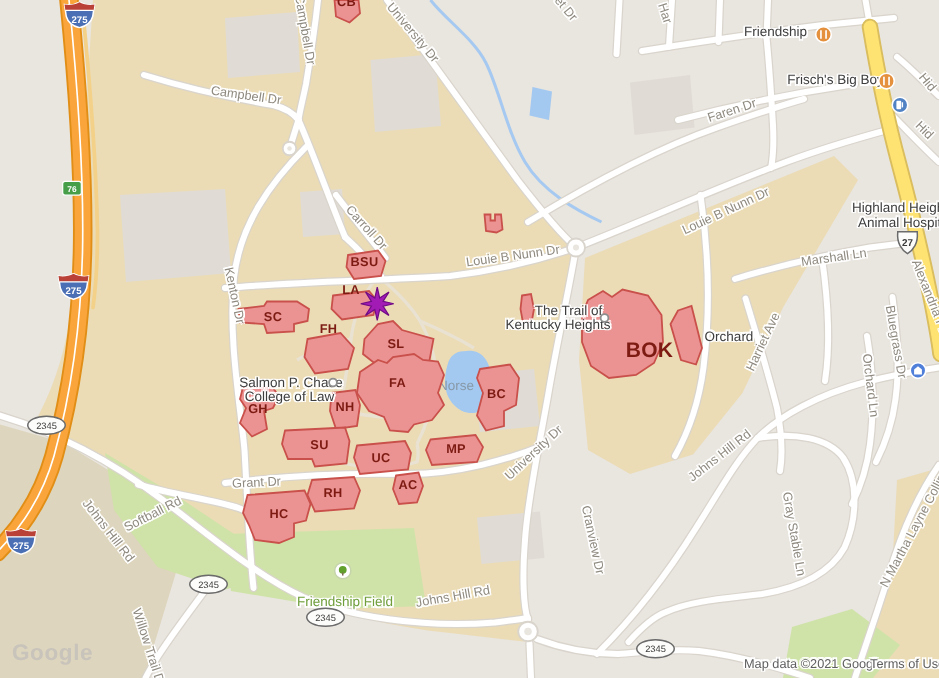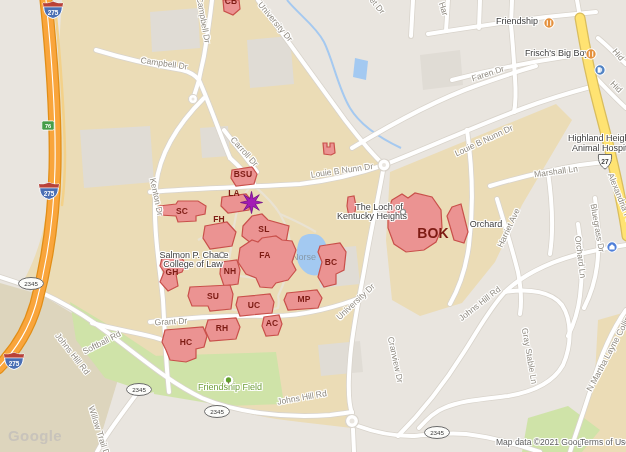--- a/index.html
+++ b/index.html
@@ -278,25 +278,25 @@
     <div class="lbl rd halo" style="left:99px;top:432px;transform:translate(-50%,-50%) rotate(72deg)">Willow Trail Dr</div>
     <div class="lbl rd halo" style="left:529px;top:356px;transform:translate(-50%,-50%) rotate(80deg)">Gray Stable Ln</div>
     <div class="lbl rd halo" style="left:610px;top:352px;transform:translate(-50%,-50%) rotate(-62deg)">N Martha Layne Collins</div>
   </div>
 
   <div style="z-index:3;position:absolute;left:0;top:0">
     <div class="lbl poi halo" style="left:517px;top:22px;transform:translate(-50%,-50%)">Friendship</div>
     <div class="lbl poi halo" style="left:557px;top:54px;transform:translate(-50%,-50%)">Frisch's Big Boy</div>
     <div class="lbl poi halo" style="left:568px;top:139px;transform:translate(0,-50%)">Highland Heights</div>
     <div class="lbl poi halo" style="left:572px;top:149px;transform:translate(0,-50%)">Animal Hospital</div>
-    <div class="lbl poi halo" style="left:379px;top:208px;transform:translate(-50%,-50%)">The Loch of</div>
+    <div class="lbl poi halo" style="left:379px;top:208px;transform:translate(-50%,-50%)">The Trail of</div>
     <div class="lbl poi halo" style="left:372px;top:217px;transform:translate(-50%,-50%)">Kentucky Heights</div>
     <div class="lbl poi halo" style="left:194px;top:256px;transform:translate(-50%,-50%)">Salmon P. Chase</div>
     <div class="lbl poi halo" style="left:193px;top:265px;transform:translate(-50%,-50%)">College of Law</div>
-    <div class="lbl grn halo" style="left:230px;top:388px;transform:translate(-50%,-50%)">Friendship Field</div>
+    <div class="lbl grn halo" style="left:230px;top:402px;transform:translate(-50%,-50%)">Friendship Field</div>
   </div>
 
   <svg class="ic" style="left:543px;top:17px;z-index:3" width="12" height="12" viewBox="-6 -6 12 12">
     <circle r="5.2" fill="#e4903c" stroke="#fff" stroke-width="1.1"></circle>
     <path d="M-1.7,-2.8 V2.8 M1.7,-2.8 V2.8" stroke="#fff" stroke-width="1.1" fill="none"></path>
   </svg>
   <svg class="ic" style="left:585px;top:48px;z-index:3" width="12" height="12" viewBox="-6 -6 12 12">
     <circle r="5.2" fill="#e4903c" stroke="#fff" stroke-width="1.1"></circle>
     <path d="M-1.7,-2.8 V2.8 M1.7,-2.8 V2.8" stroke="#fff" stroke-width="1.1" fill="none"></path>
   </svg>

